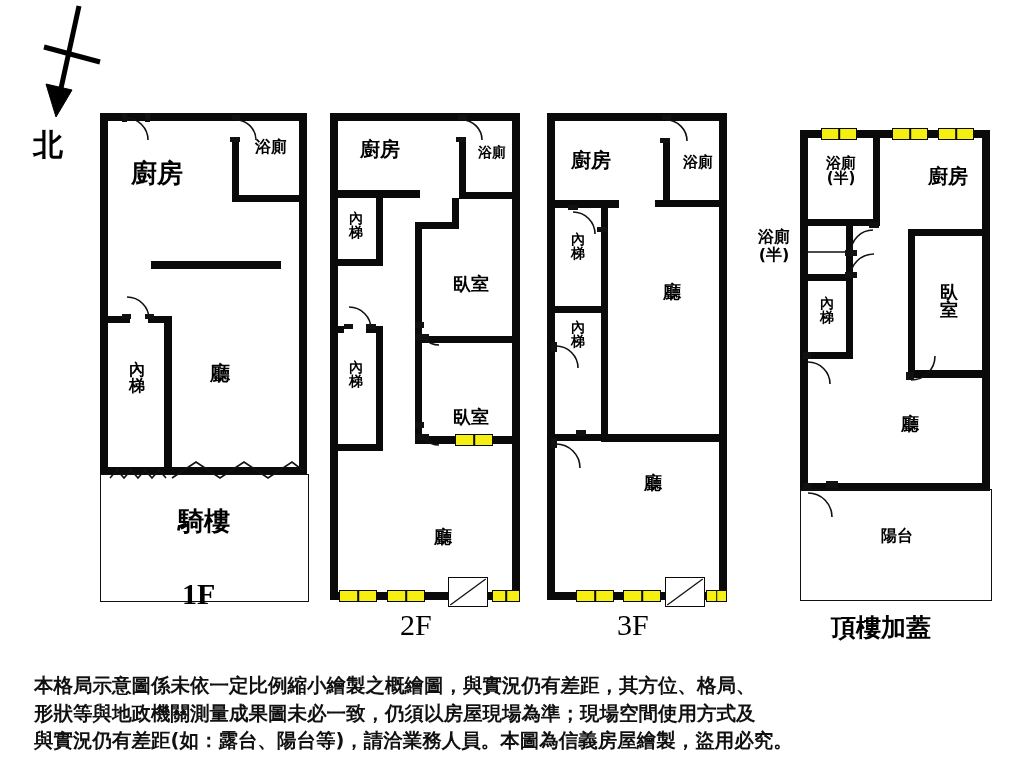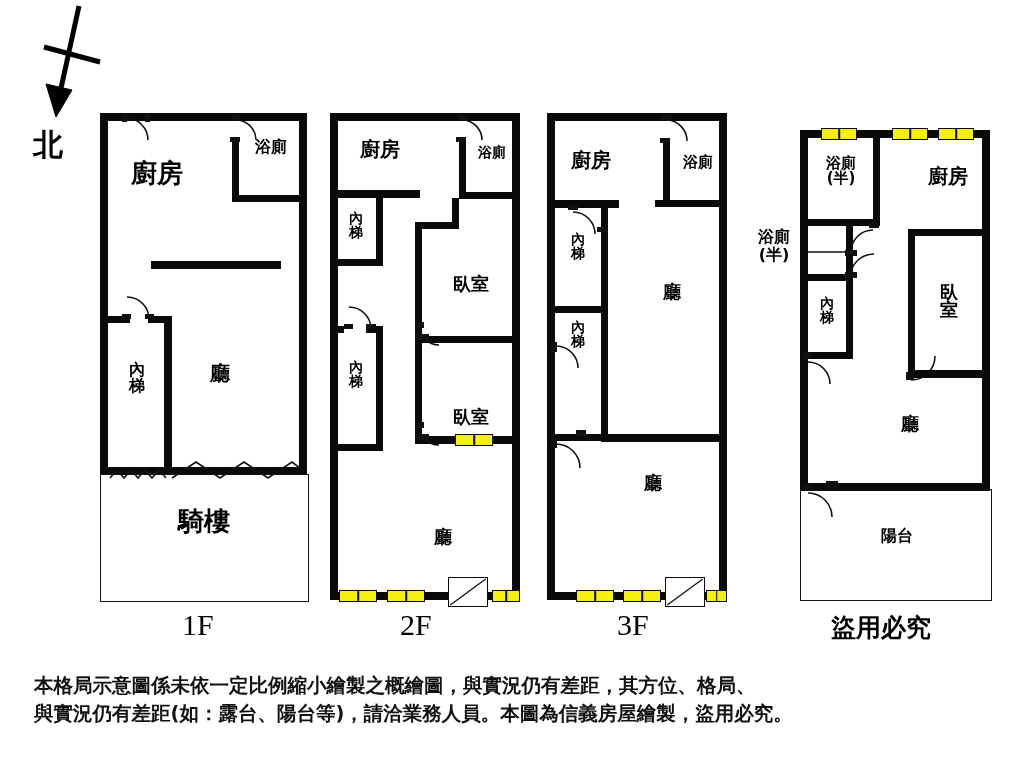--- a/index.html
+++ b/index.html
@@ -156,21 +156,21 @@
       <rect x="145" y="314" width="9" height="5" fill="#111"></rect>
     </svg>
 
     <div class="lbl s26" style="left:117px;top:160px;width:80px;">廚房</div>
     <div class="lbl s16" style="left:243px;top:139px;width:56px;">浴廁</div>
     <div class="lbl s16" style="left:119px;top:362px;width:36px;">內
 梯</div>
     <div class="lbl s20" style="left:205px;top:363px;width:30px;">廳</div>
     <div class="lbl s26" style="left:156px;top:508px;width:96px;">騎樓</div>
 
-    <div class="floorcap" style="left:182px;top:608px;">1F</div>
+    <div class="floorcap" style="left:182px;top:577px;font-weight:bold;">1F</div>
   </div>
 
   <div>
 
     <div class="wall" style="left:330px;top:113px;width:190px;height:8px;"></div>
     <div class="wall" style="left:330px;top:113px;width:8px;height:487px;"></div>
     <div class="wall" style="left:512px;top:113px;width:8px;height:487px;"></div>
     <div class="wall" style="left:330px;top:592px;width:190px;height:8px;"></div>
 
     <div class="wall" style="left:459px;top:139px;width:7px;height:60px;"></div>
@@ -352,22 +352,23 @@
     <div class="lbl s20" style="left:917px;top:166px;width:62px;">廚房</div>
     <div class="lbl s14" style="left:812px;top:296px;width:30px;">內
 梯</div>
     <div class="lbl s18" style="left:932px;top:283px;width:34px;">臥室</div>
     <div class="lbl s18" style="left:895px;top:415px;width:30px;">廳</div>
     <div class="lbl s16" style="left:869px;top:528px;width:56px;">陽台</div>
 
     <div id="half-bath-callout">浴廁
 (半)</div>
 
-    <div class="floorcap cjk" style="left:831px;top:611px;">盜用必究</div>
+    <div class="floorcap cjk" style="left:831px;top:611px;">頂樓加蓋</div>
   </div>
 
 
   <div id="disclaimer">
     <div>本格局示意圖係未依一定比例縮小繪製之概繪圖，與實況仍有差距，其方位、格局、</div>
+    <div>形狀等與地政機關測量成果圖未必一致，仍須以房屋現場為準；現場空間使用方式及</div>
     <div>與實況仍有差距(如：露台、陽台等)，請洽業務人員。本圖為信義房屋繪製，盜用必究。</div>
   </div>
 
 </div>
 
 </body></html>

